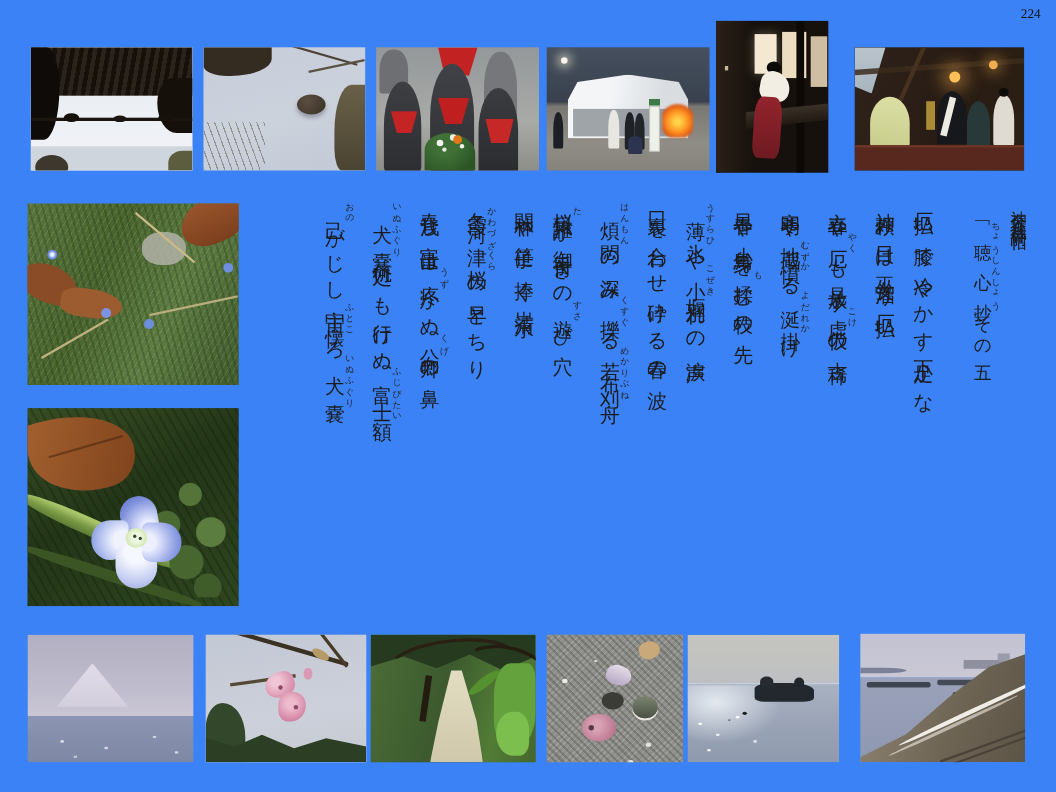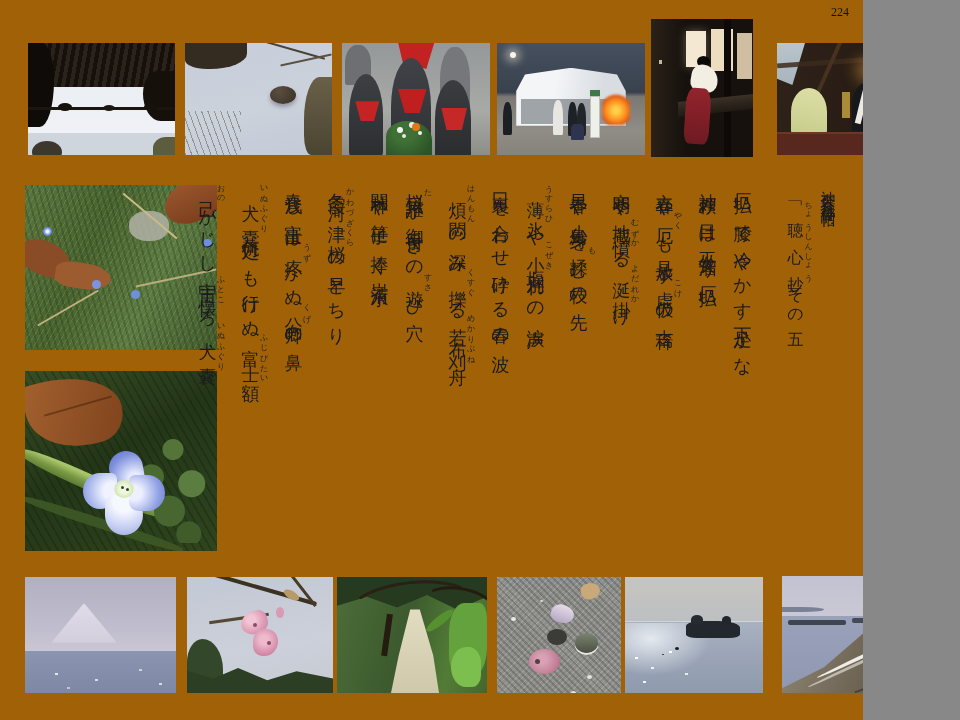--- a/index.html
+++ b/index.html
@@ -1,16 +1,16 @@
 <!DOCTYPE html>
 <html><head>
 <meta charset="utf-8">
 <style>
   html,body{margin:0;padding:0;background:#888;}
-  .slide{position:relative;width:863px;height:720px;background:#a16207;overflow:hidden;
+  .slide{position:relative;width:960px;height:720px;background:#3b82f6;overflow:hidden;
          font-family:"Liberation Serif", serif;}
   .pagenum{position:absolute;top:5px;right:14px;font-size:12px;color:#111;
            font-family:"Liberation Serif", serif;}
   
   .vtext{position:absolute;top:179px;right:28px;height:402px;
          writing-mode:vertical-rl;text-orientation:mixed;line-height:1;
          color:#1b1b1b;}
   .vtext .col{height:100%;}
   .tcol1{font-size:15px;letter-spacing:3px;margin-left:8px;}
   .tcol2{font-size:16px;letter-spacing:3px;margin-left:36px;padding-top:16px;}

